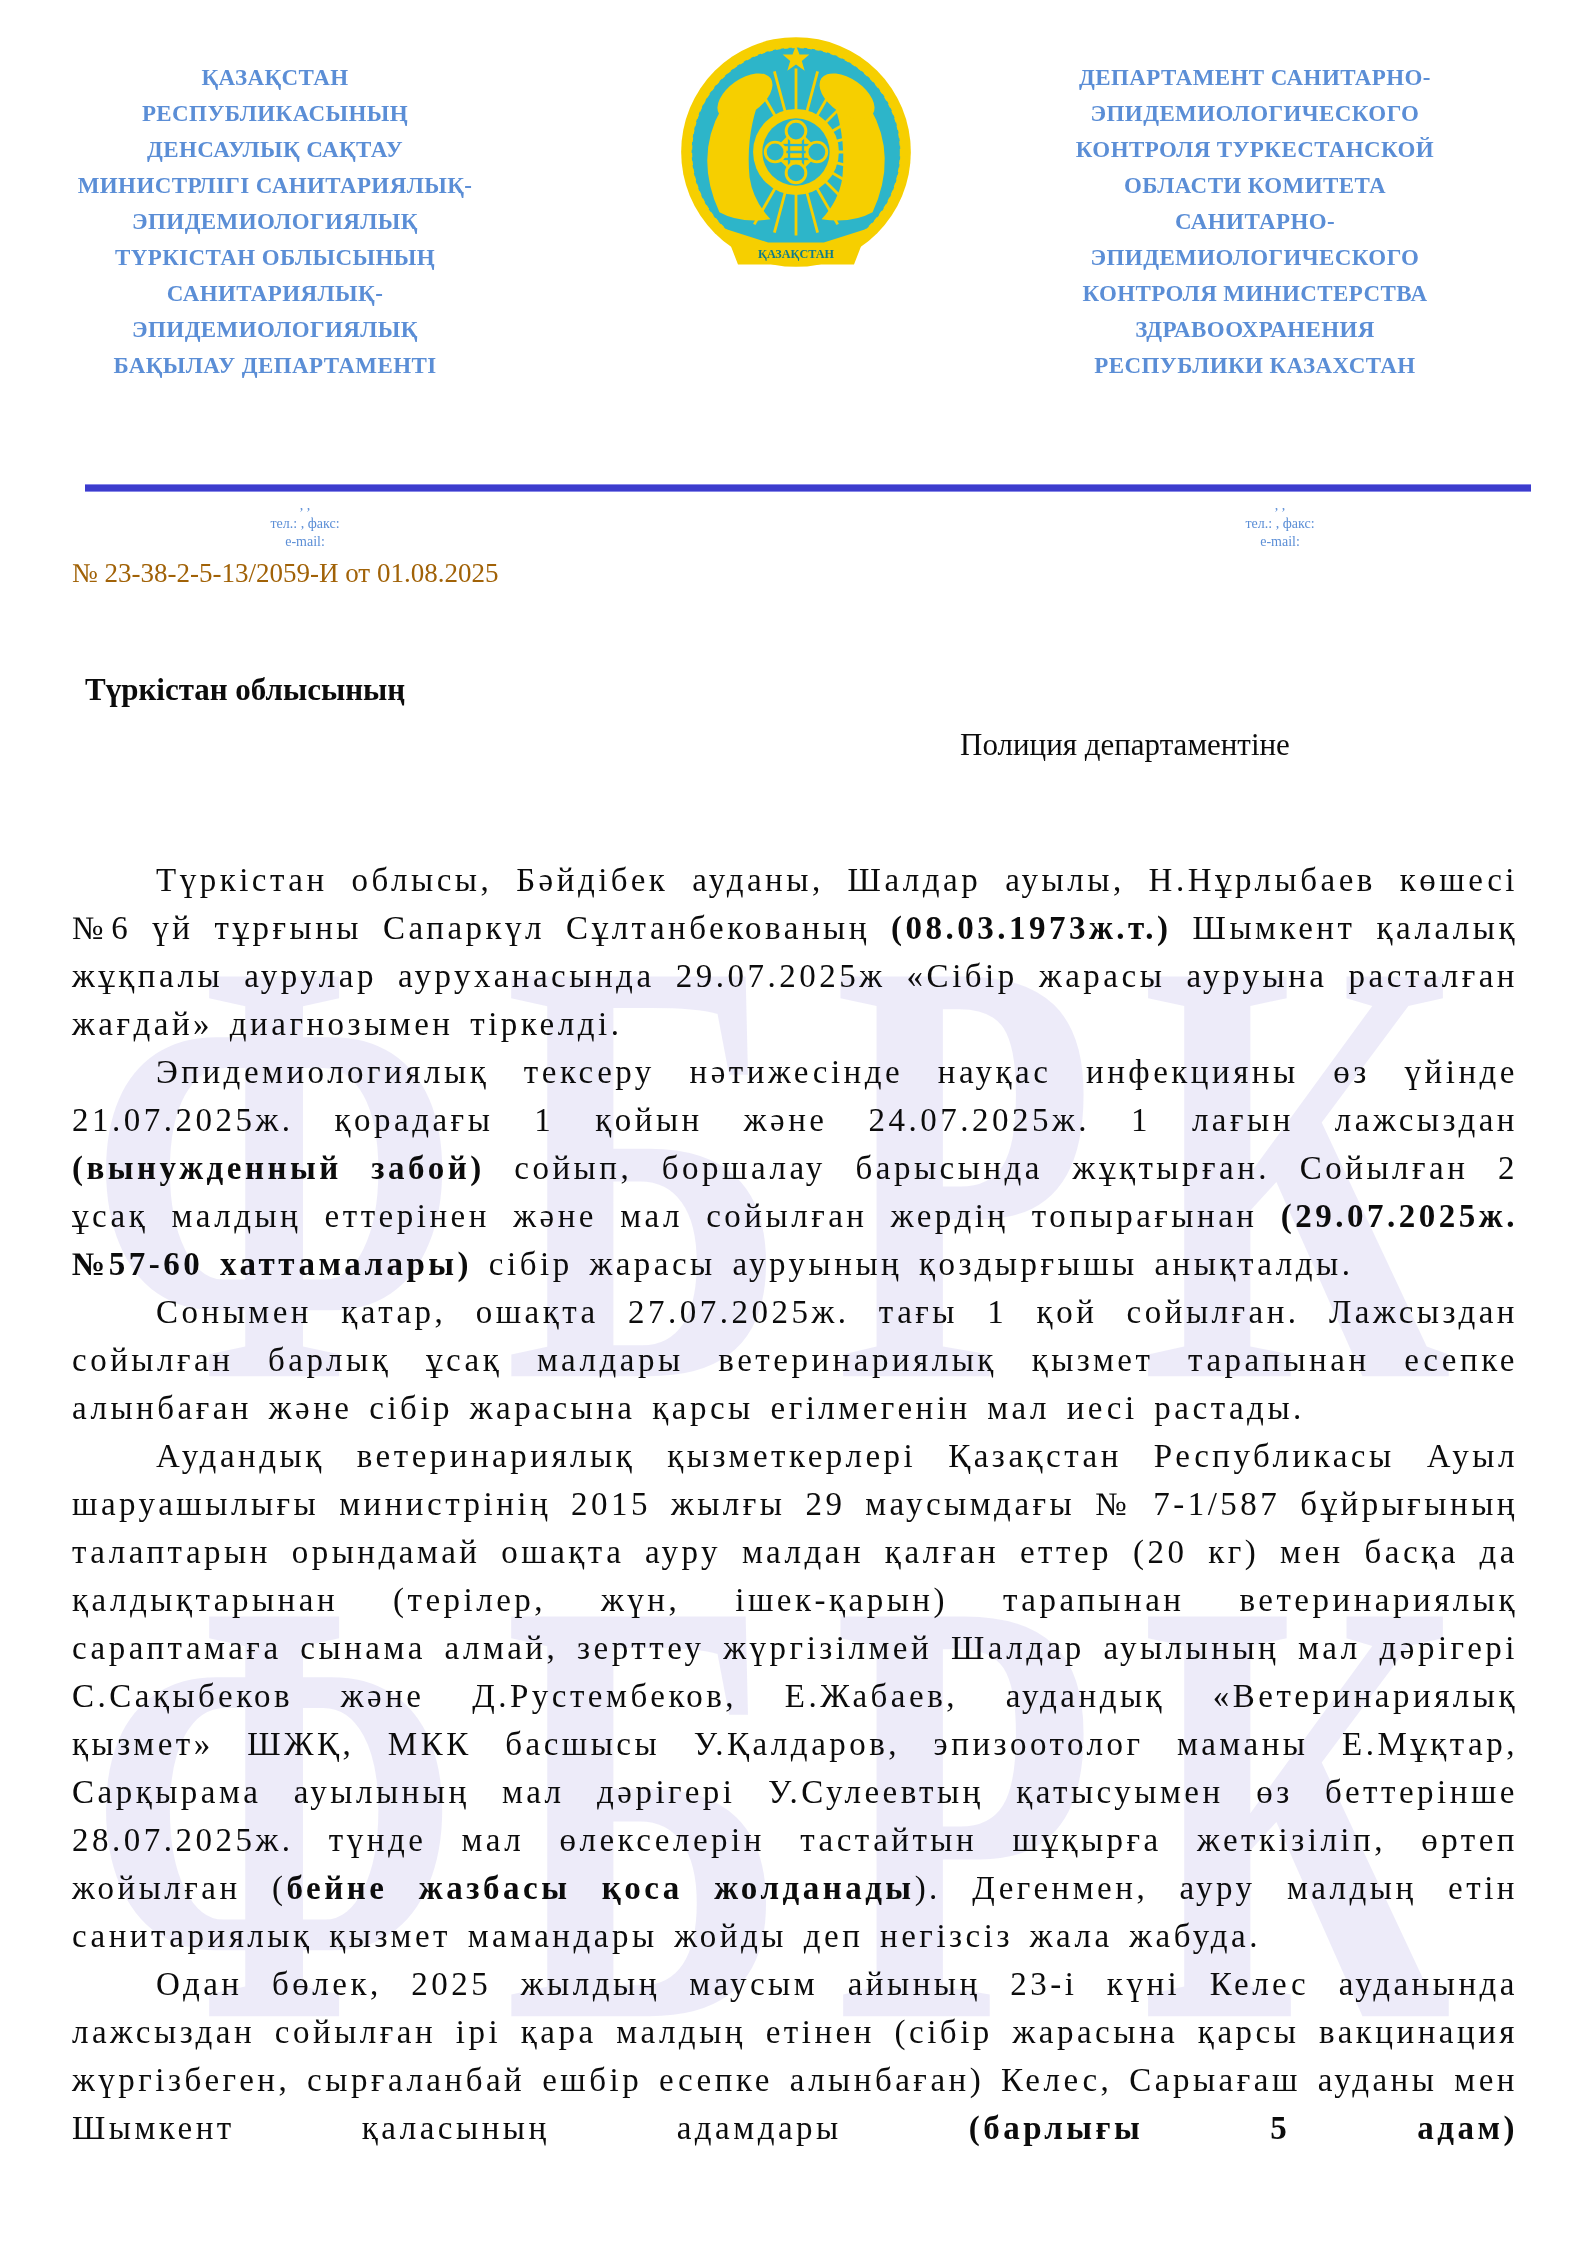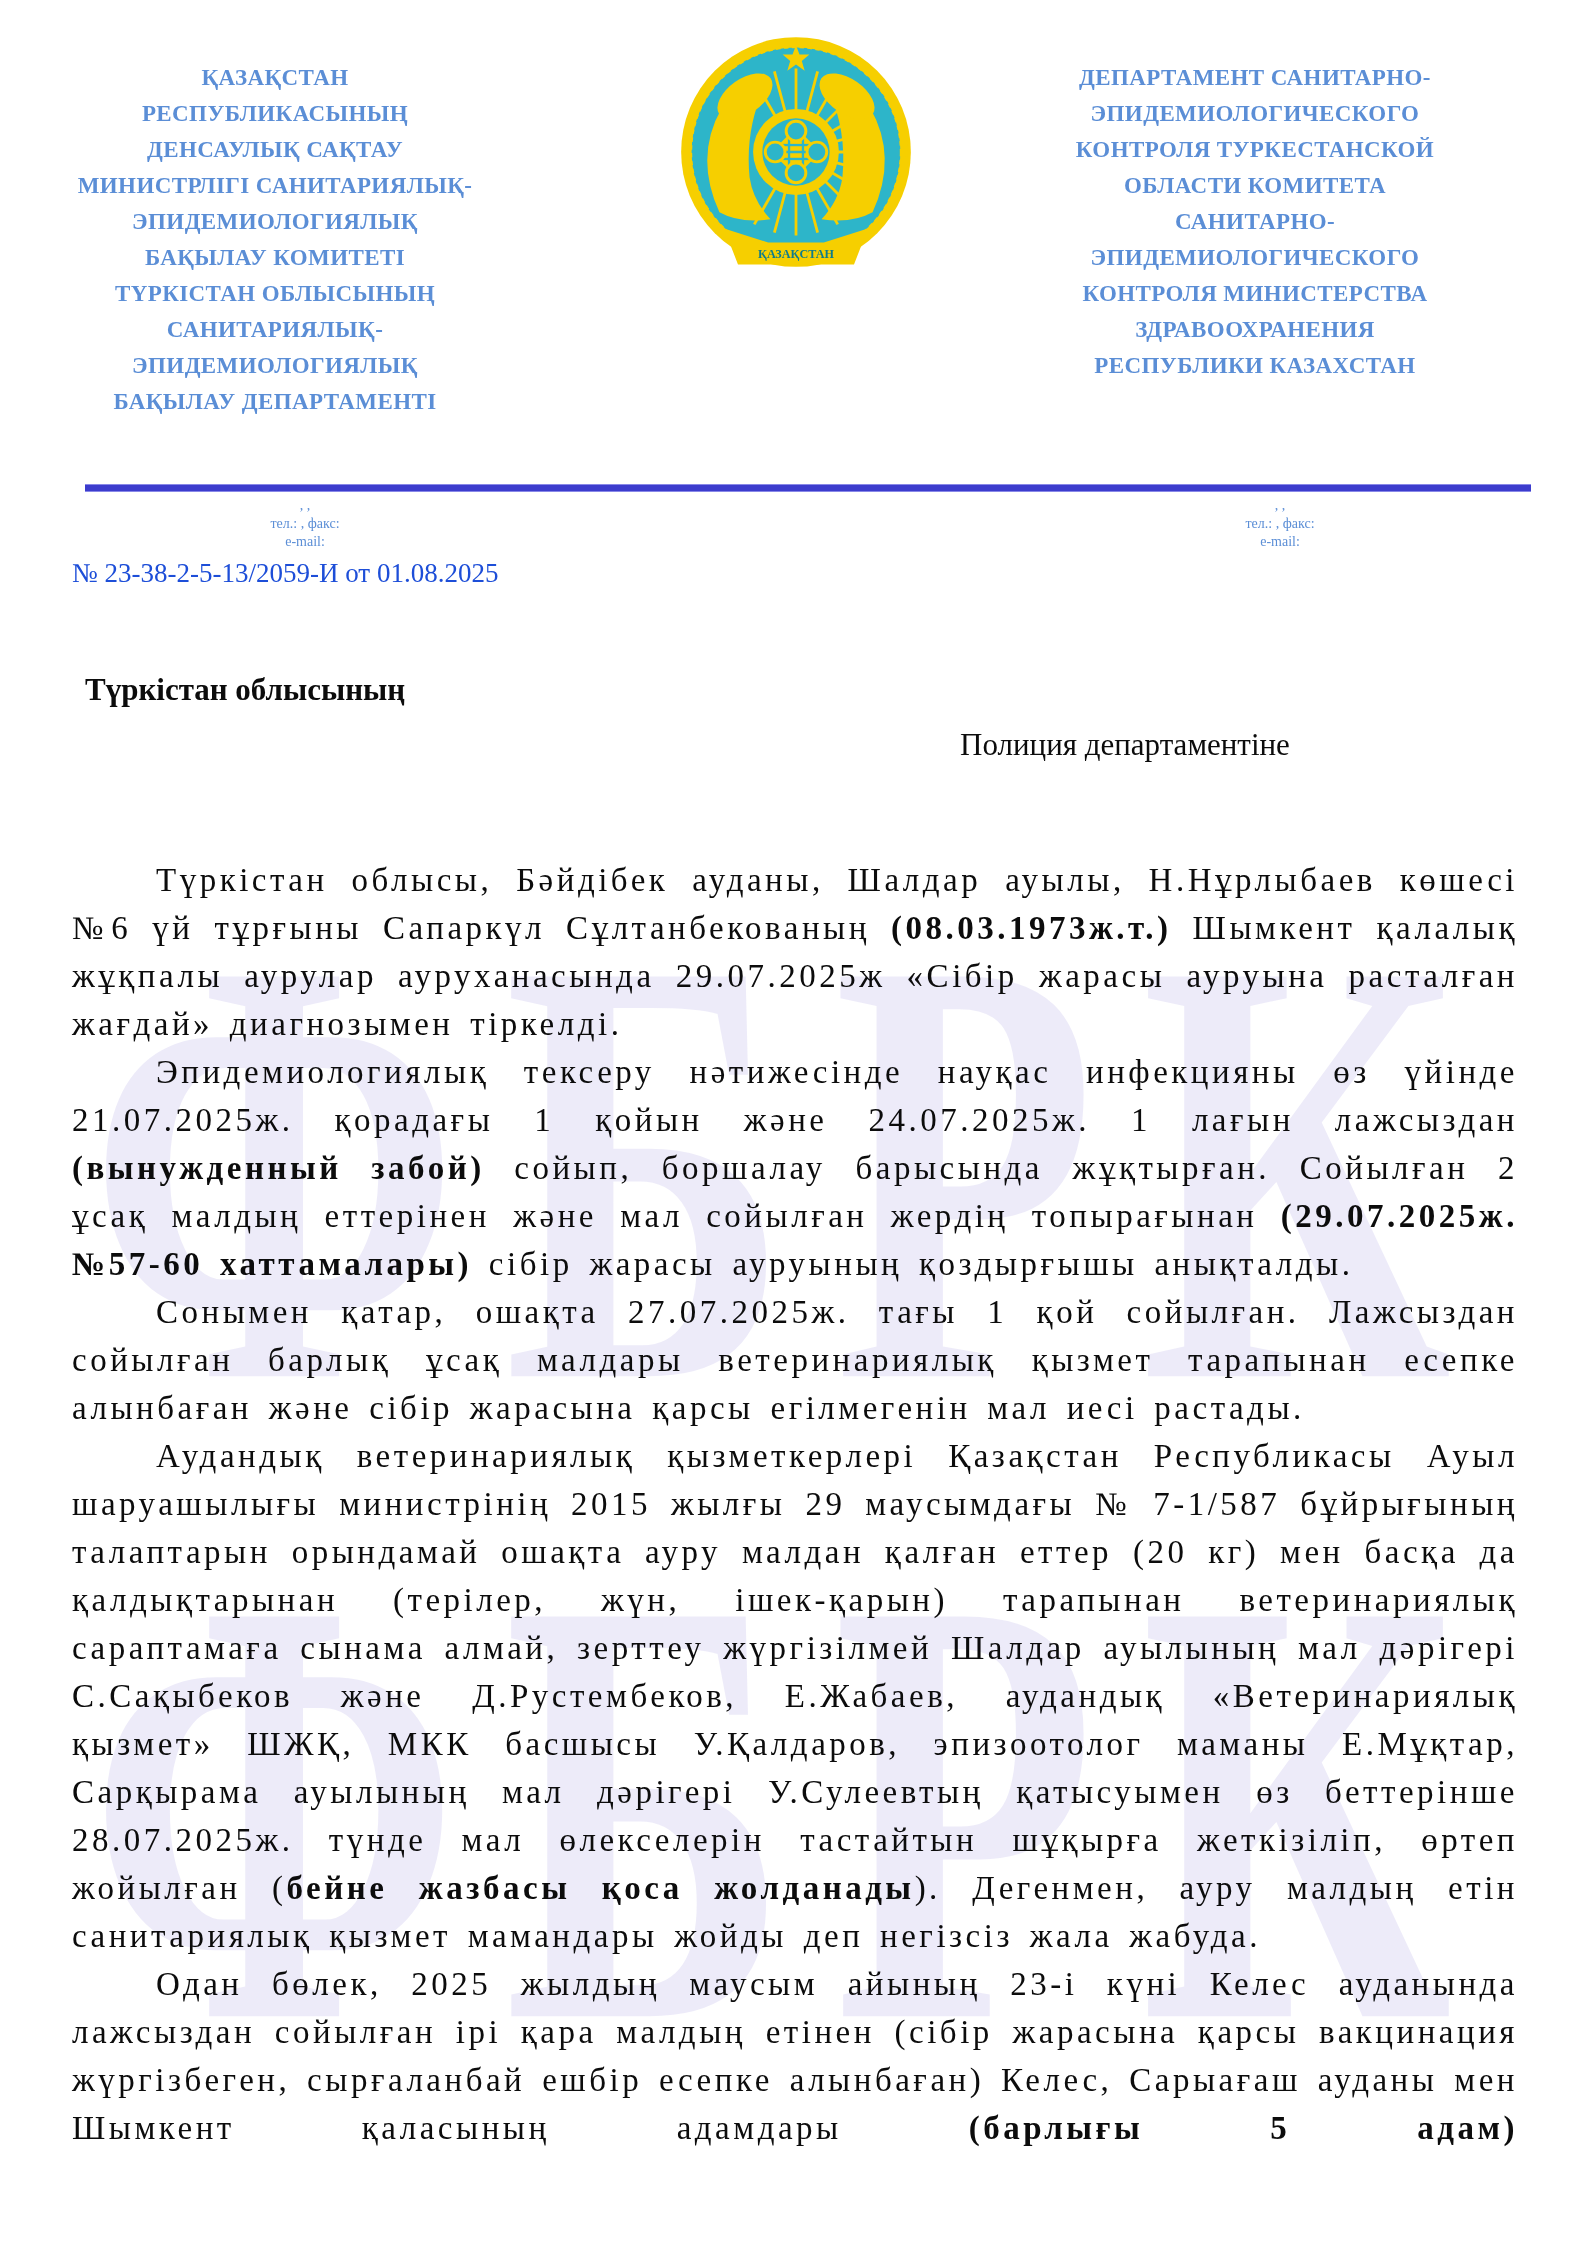--- a/index.html
+++ b/index.html
@@ -54,21 +54,21 @@
   }
   .contact{
     position:absolute;top:497px;width:300px;z-index:1;
     text-align:center;color:#5b8ed6;
     font-size:14px;line-height:18px;
   }
   .contact-left{left:155px;}
   .contact-right{left:1130px;}
   .doc-number{
     position:absolute;left:72px;top:556px;z-index:1;
-    font-size:27px;line-height:34px;color:#1d4ed8;
+    font-size:27px;line-height:34px;color:#a16207;
     white-space:nowrap;
   }
   .addr1{
     position:absolute;left:85px;top:672px;z-index:1;
     font-weight:bold;font-size:31px;white-space:nowrap;
   }
   .addr2{
     position:absolute;left:960px;top:727px;z-index:1;
     font-weight:normal;font-size:31px;white-space:nowrap;
   }
@@ -94,21 +94,20 @@
 
   <div class="watermark wm1">ФБРК</div>
   <div class="watermark wm2">ФБРК</div>
 
   <div class="org org-left">
     <div>ҚАЗАҚСТАН</div>
     <div>РЕСПУБЛИКАСЫНЫҢ</div>
     <div>ДЕНСАУЛЫҚ САҚТАУ</div>
     <div>МИНИСТРЛІГІ САНИТАРИЯЛЫҚ-</div>
     <div>ЭПИДЕМИОЛОГИЯЛЫҚ</div>
-    <div>БАҚЫЛАУ КОМИТЕТІ</div>
     <div>ТҮРКІСТАН ОБЛЫСЫНЫҢ</div>
     <div>САНИТАРИЯЛЫҚ-</div>
     <div>ЭПИДЕМИОЛОГИЯЛЫҚ</div>
     <div>БАҚЫЛАУ ДЕПАРТАМЕНТІ</div>
   </div>
 
   <div class="emblem">
     <svg viewBox="0 0 200 200" width="232" height="232" xmlns="http://www.w3.org/2000/svg">
       <circle cx="100" cy="100" r="99" fill="#f6cf00"></circle>
       <circle cx="100" cy="100" r="90" fill="#2db5c9"></circle>

